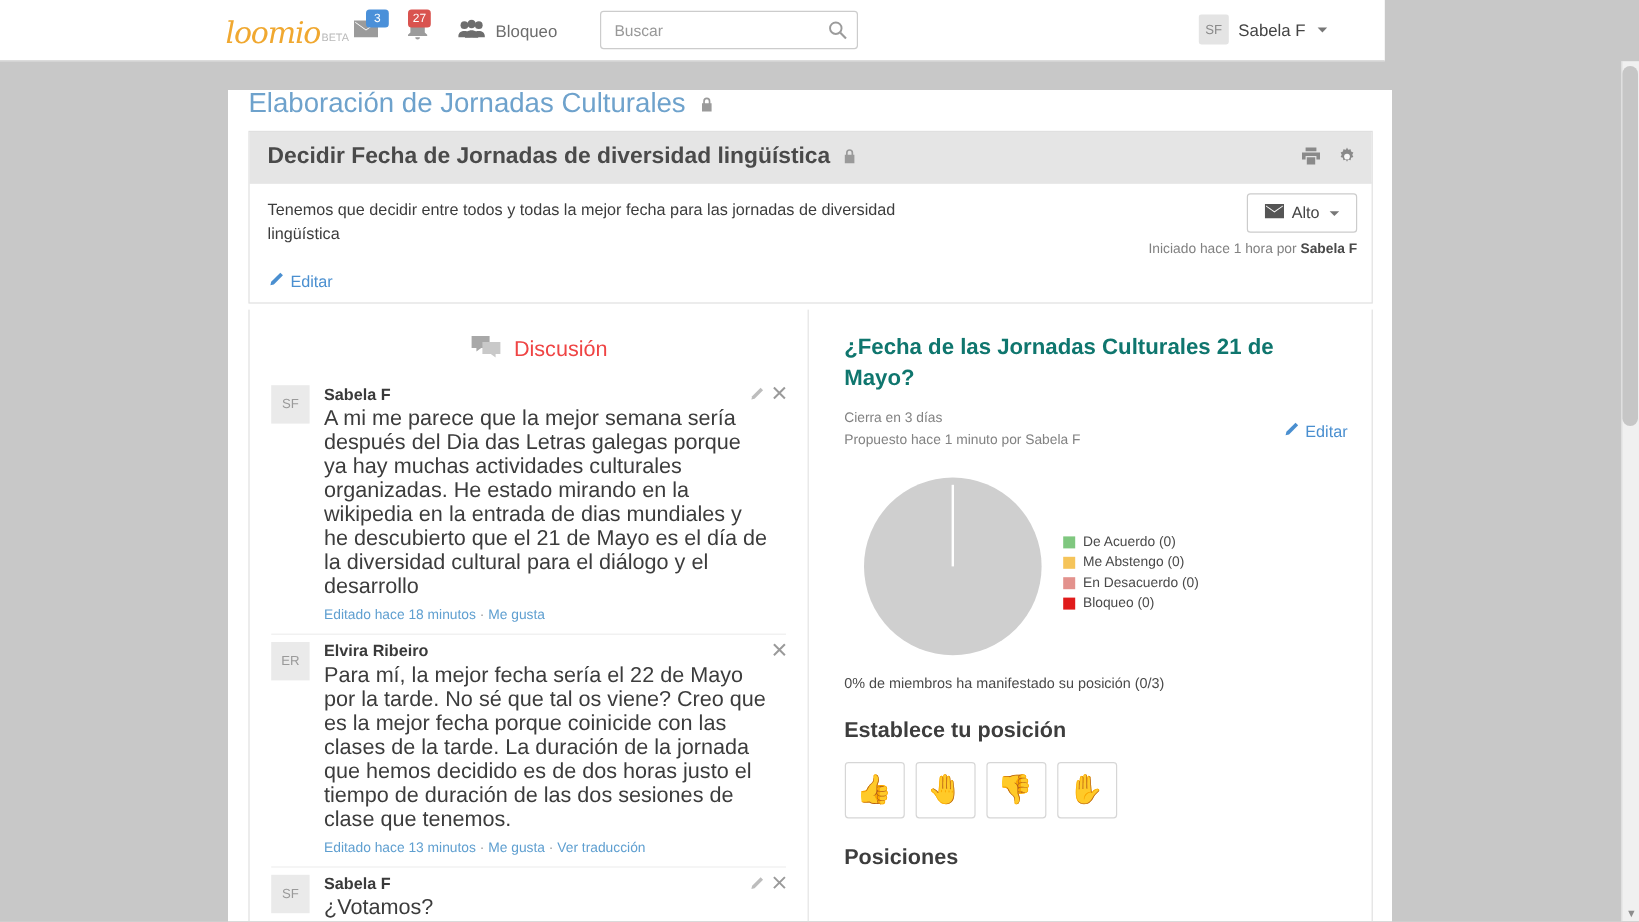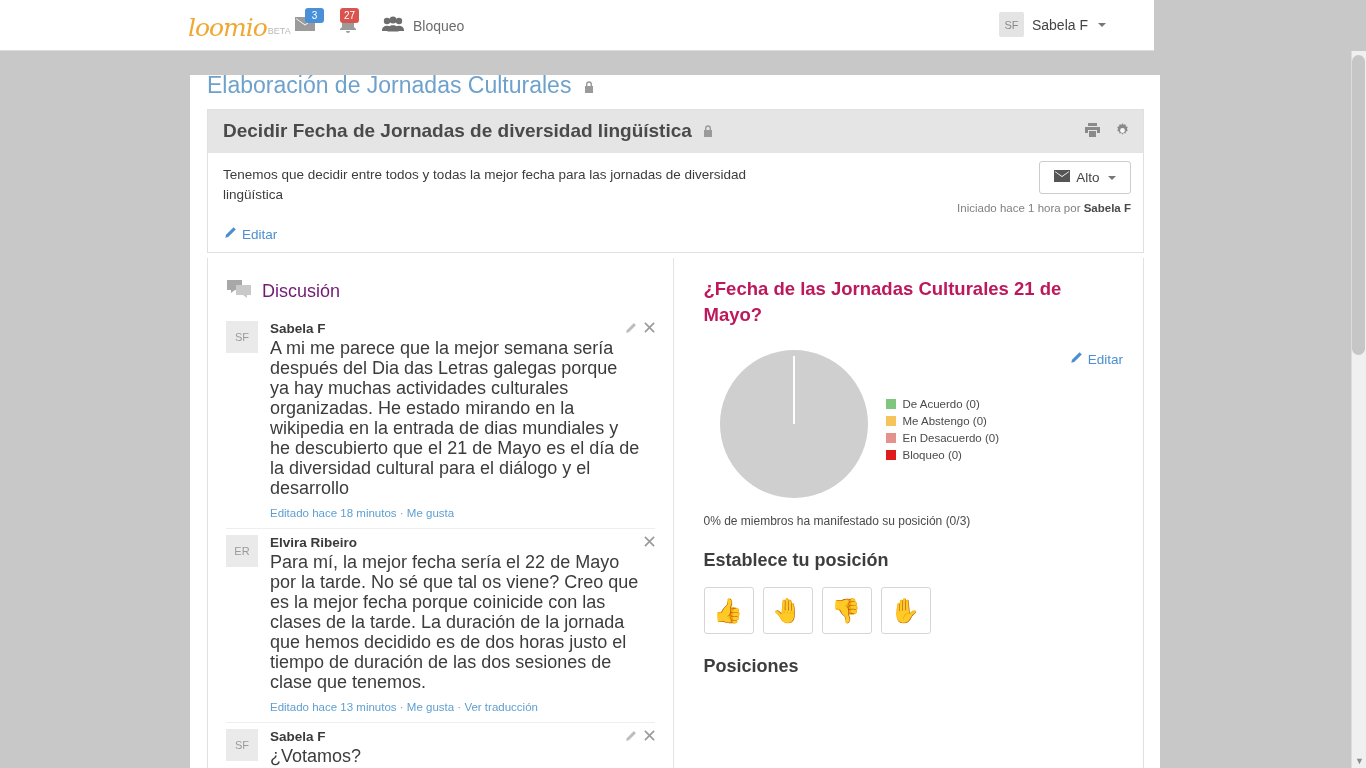--- a/index.html
+++ b/index.html
@@ -172,21 +172,21 @@
     width: 937px; height: 535px;
     border: 1px solid #e0e0e0;
     border-top: 0;
     display: flex;
   }
   .col-left { width: 466px; border-right: 1px solid #e4e4e4; position: relative; }
   .col-right { width: 470px; position: relative; }
   .col-title {
     display: flex; align-items: center; gap: 10px;
     padding: 20px 0 0 18px;
-    font-size: 18px; color: #701a75;
+    font-size: 18px; color: #ef4444; justify-content: center;
   }
 
   
   .comments { position: relative; margin-top: 16px; }
   .comment {
     position: relative;
     padding: 0 18px 0 18px;
     margin-bottom: 6px;
   }
   .comment .inner { border-bottom: 1px solid #eeeeee; padding-bottom: 9px; min-height: 46px; position: relative; }
@@ -204,21 +204,21 @@
   .c-meta { font-size: 11.5px; color: #5f9fd0; margin-top: 9px; }
   .c-meta .sep { color: #9a9a9a; }
   .c-actions {
     position: absolute; right: 0; top: 1px;
     display: flex; gap: 7px; color: #bdbdbd; font-size: 12px;
   }
 
   
   .prop-title {
     margin: 18px 18px 0 30px;
-    font-size: 18.5px; font-weight: bold; color: #be185d; line-height: 26px;
+    font-size: 18.5px; font-weight: bold; color: #0f766e; line-height: 26px;
   }
   .prop-meta { margin: 12px 0 0 30px; font-size: 11.5px; color: #828282; line-height: 18px; }
   .prop-edit {
     position: absolute; right: 20px; top: 93px;
     color: #4a8fd0; font-size: 13.5px;
     display: flex; align-items: center; gap: 5px;
   }
   .pie-wrap { position: relative; margin-top: 22px; height: 160px; }
   .pie {
     position: absolute; left: 46px; top: 0;
@@ -292,20 +292,29 @@
             <circle cx="6" cy="5" r="3.2" fill="#6d6d6d"></circle>
             <circle cx="18" cy="5" r="3.2" fill="#6d6d6d"></circle>
             <circle cx="12" cy="4" r="3.6" fill="#6d6d6d"></circle>
             <path fill="#6d6d6d" d="M1 14c0-2.6 2.2-4.2 5-4.2S11 11.4 11 14v1H1zm12 0c0-2.6 2.2-4.2 5-4.2S23 11.4 23 14v1H13z"></path>
             <path fill="#6d6d6d" d="M6.5 14c0-3 2.5-4.8 5.5-4.8s5.5 1.8 5.5 4.8v1.5h-11z"></path>
           </svg>
       </span>
       <span>Bloqueo</span>
     </div>
 
+    <div class="search-box">
+      <input type="text" placeholder="Buscar" style="">
+      <span class="search-ico">
+        <svg width="16" height="16" viewBox="0 0 16 16">
+            <circle cx="6.5" cy="6.5" r="4.8" fill="none" stroke="#9b9b9b" stroke-width="1.6"></circle>
+            <path d="M10.3 10.3L15 15" stroke="#9b9b9b" stroke-width="1.8" fill="none"></path>
+          </svg>
+      </span>
+    </div>
 
     <div class="user-area">
       <div class="avatar-sq">SF</div>
       <span class="user-name">Sabela F</span>
       <span class="caret-dn"></span>
     </div>
   </div>
 
   <div class="content">
 
@@ -488,20 +497,24 @@
             </div>
           </div>
 
         </div>
       </div>
 
       <div class="col-right">
 
         <div class="prop-title">¿Fecha de las Jornadas Culturales 21 de Mayo?</div>
 
+        <div class="prop-meta">
+          <div>Cierra en 3 días</div>
+          <div>Propuesto hace 1 minuto por Sabela F</div>
+        </div>
 
         <div class="prop-edit">
           <span>
             <svg width="14" height="14" viewBox="0 0 14 14">
                 <path fill="#4a8fd0" d="M10.6 1.2l2.2 2.2-7.6 7.6-2.9.7.7-2.9z"></path>
               </svg>
           </span>
           <span>Editar</span>
         </div>
 

